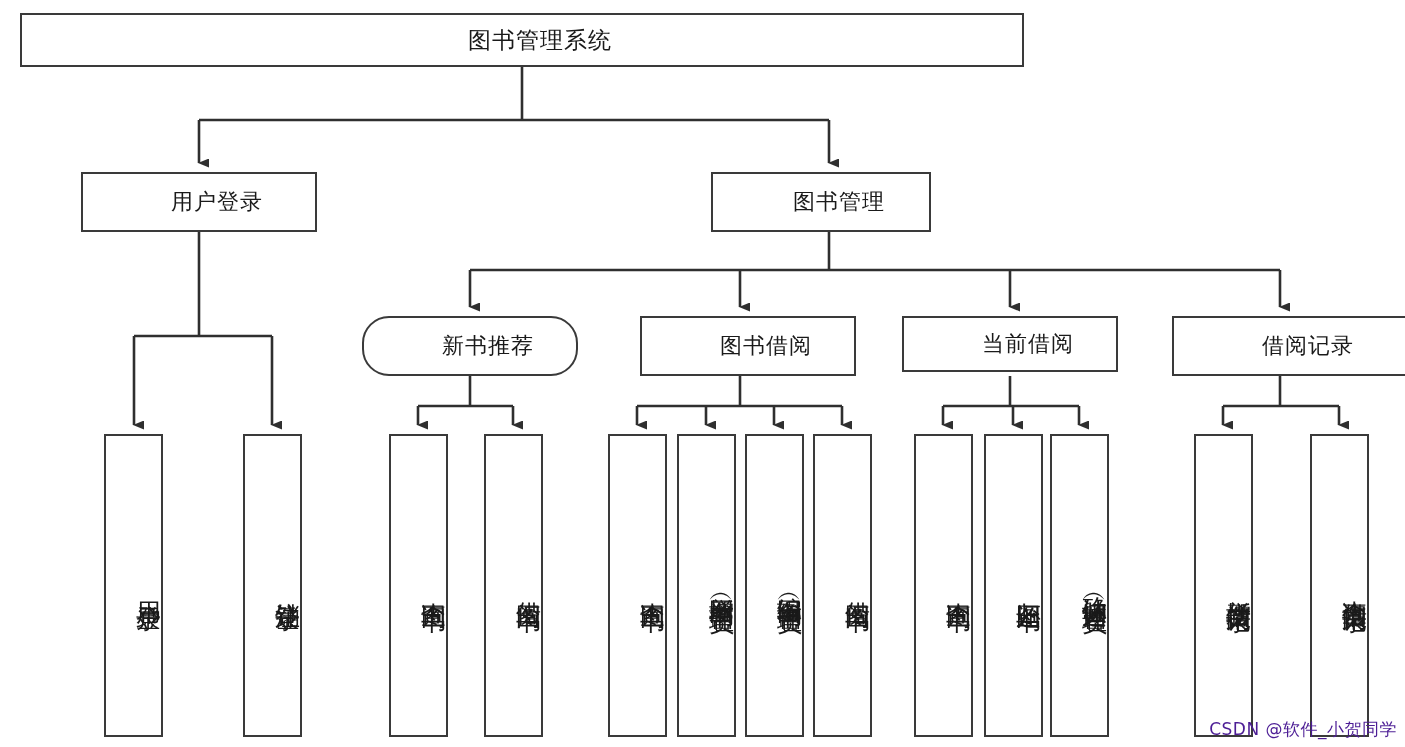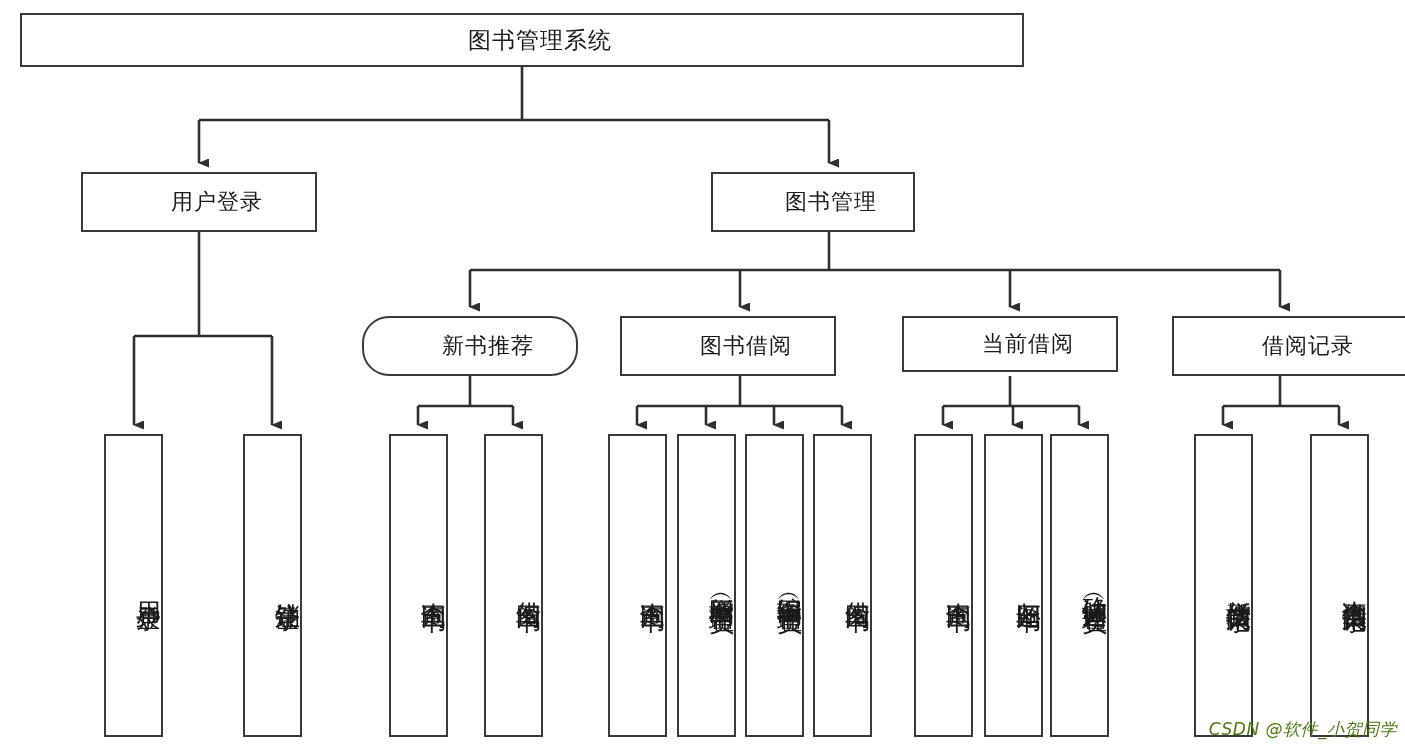--- a/index.html
+++ b/index.html
@@ -59,24 +59,23 @@
   .node-v .vlabel {
     writing-mode: vertical-rl;
     text-orientation: upright;
     white-space: nowrap;
   }
   #watermark {
     position: absolute;
     right: 8px;
     bottom: 6px;
     font-size: 17px;
-    color: #4d7c0f;
+    color: #4c1d95;
     letter-spacing: 0.5px;
     white-space: nowrap;
-    font-style: italic;
   }
 </style>
 </head>
 <body>
 
 <div id="diagram-root">
 
   <svg id="edge-layer" viewBox="0 0 1405 747" width="1405" height="747" xmlns="http://www.w3.org/2000/svg">
     <defs>
       <marker id="arrowhead" markerWidth="9" markerHeight="11" refX="4.5" refY="10" orient="auto" markerUnits="userSpaceOnUse">
@@ -124,24 +123,24 @@
       <path d="M1223,406 L1339,406"></path>
       <path d="M1223,406 L1223,425" marker-end="url(#arrowhead)"></path>
       <path d="M1339,406 L1339,425" marker-end="url(#arrowhead)"></path>
 
     </g>
   </svg>
 
   <div class="node node-h node-root" style="left:20px; top:13px; width:1004px; height:54px;">图书管理系统</div>
 
   <div class="node node-h" style="left:81px; top:172px; width:236px; height:60px;">用户登录</div>
-  <div class="node node-h" style="left:711px; top:172px; width:204px; height:60px;">图书管理</div>
+  <div class="node node-h" style="left:711px; top:172px; width:220px; height:60px;">图书管理</div>
 
   <div class="node node-h" style="left:362px; top:316px; width:216px; height:60px;border-radius:27px;">新书推荐</div>
-  <div class="node node-h" style="left:620px; top:316px; width:216px; height:60px;">图书借阅</div>
+  <div class="node node-h" style="left:640px; top:316px; width:216px; height:60px;">图书借阅</div>
   <div class="node node-h" style="left:902px; top:316px; width:216px; height:56px;">当前借阅</div>
   <div class="node node-h" style="left:1172px; top:316px; width:236px; height:60px;">借阅记录</div>
 
   <div class="node node-v" style="left:104px; top:434px; width:59px; height:303px;">
     <span class="vlabel">用户登录</span>
   </div>
   <div class="node node-v" style="left:243px; top:434px; width:59px; height:303px;">
     <span class="vlabel">注销登录</span>
   </div>
 

